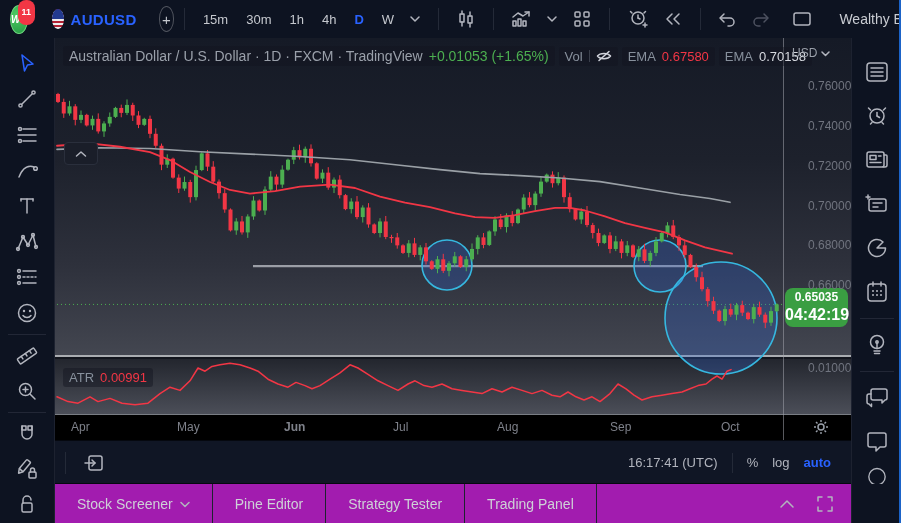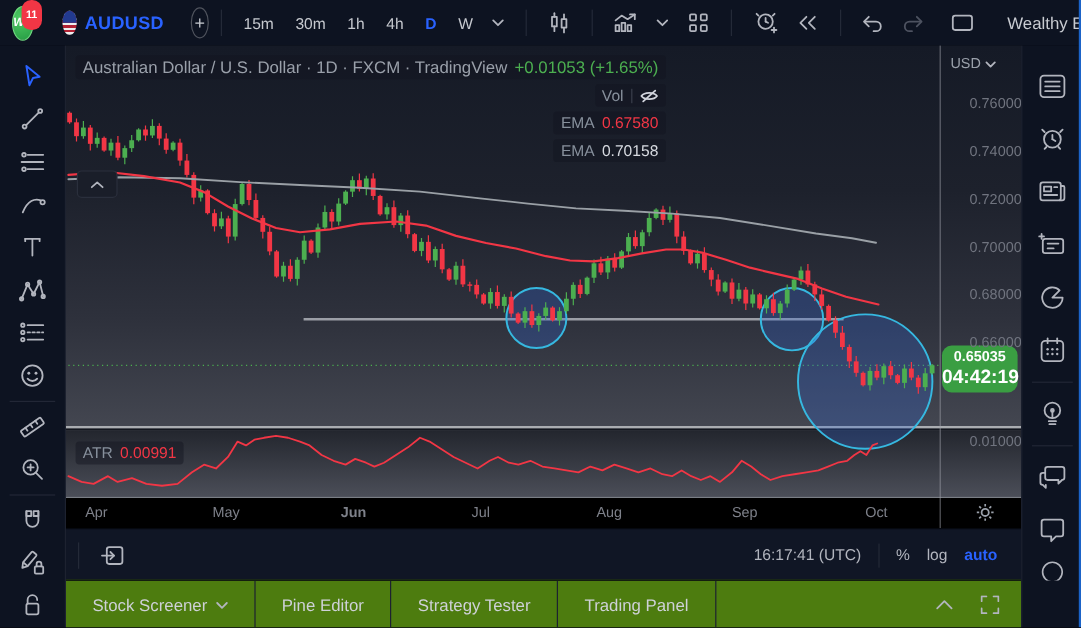--- a/index.html
+++ b/index.html
@@ -42,21 +42,21 @@
   .pane-sep{left:0;top:317px;width:796px;height:2px;background:rgba(255,255,255,.65);
      border-bottom:2px solid #12151d;}
   .pane-atr{left:0;top:321px;width:796px;height:55px;
      background:linear-gradient(180deg,#23262e 0%,#4b4e58 100%);}
   .taxis-sep{left:0;top:376px;width:796px;height:1px;background:rgba(255,255,255,.45);}
   .taxis{left:0;top:377px;width:796px;height:25px;background:#000000;}
   .month{position:absolute;top:5px;font-size:12px;color:#7e818a;}
   .axis-border{left:728px;top:0;width:1px;height:402px;background:rgba(160,163,172,.55);}
   #chartsvg{position:absolute;left:0;top:0;}
   
-  .legend{left:8px;top:8px;display:flex;flex-direction:column;align-items:flex-end;gap:4px;}
+  .legend{left:8px;top:8px;display:flex;flex-direction:row;align-items:center;gap:4px;}
   .lrow{display:flex;align-items:center;gap:6px;background:rgba(17,21,31,.45);
         padding:2px 6px;border-radius:3px;font-size:13px;}
   .lrow.title{font-size:14px;color:#9aa0aa;}
   .green{color:#4caf50;}
   .redv{color:#f23645;}
   .whitev{color:#d7dae0;}
   .gray{color:#87909c;}
   .collapse{left:9px;top:104px;width:32px;height:21px;background:#1a1e29;border:1px solid #2a2f3c;
             border-radius:4px;display:flex;align-items:center;justify-content:center;cursor:pointer;}
   .atr-legend{left:8px;top:330px;}
@@ -67,21 +67,21 @@
   .ptag{position:absolute;left:1px;top:250px;width:63px;background:#3a9e42;color:#fff;text-align:center;
         border-radius:8px;padding:2px 0;font-weight:bold;line-height:1.25;}
   .gear{position:absolute;right:22px;top:381px;cursor:pointer;}
   
   .btoolbar{left:55px;top:440px;width:796px;height:43px;background:#101625;border-top:1px solid #05080f;
             display:flex;align-items:center;font-size:13px;}
   .rangeb{padding:5px 9px;color:#bfc2c9;cursor:pointer;font-weight:bold;}
   .bt-right{margin-left:auto;display:flex;align-items:center;gap:14px;margin-right:20px;color:#b2b5be;}
   .blue{color:#2962ff;font-weight:bold;}
   
-  .bpanel{left:55px;top:483px;width:796px;height:40px;background:#4d7c0f;border-top:1px solid #05080f;
+  .bpanel{left:55px;top:483px;width:796px;height:40px;background:#a21caf;border-top:1px solid #05080f;
           display:flex;align-items:center;font-size:14px;color:#ced1d7;}
   .btab{padding:0 22px;height:100%;display:flex;align-items:center;gap:7px;cursor:pointer;
         border-right:1px solid #1d2230;}
   .bp-right{margin-left:auto;display:flex;gap:22px;margin-right:18px;align-items:center;}
   
   .rbar{left:851px;top:38px;width:50px;height:485px;background:#0d1321;border-left:1px solid #1d2230;
         display:flex;flex-direction:column;align-items:center;padding-top:12px;box-sizing:border-box;}
   .rbtn{width:36px;height:44px;display:flex;align-items:center;justify-content:center;cursor:pointer;}
   .rsep{width:34px;height:1px;background:#222736;margin:4px 0;}
   .redge{left:899px;top:0;width:2px;height:523px;background:#1b63c8;}

